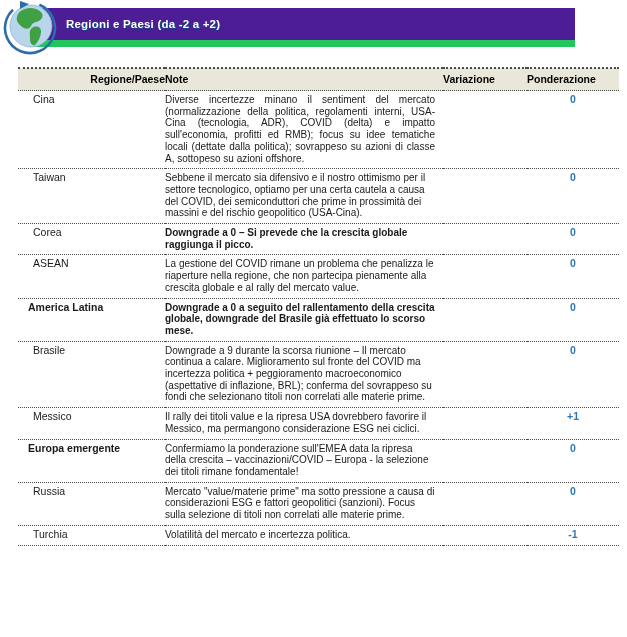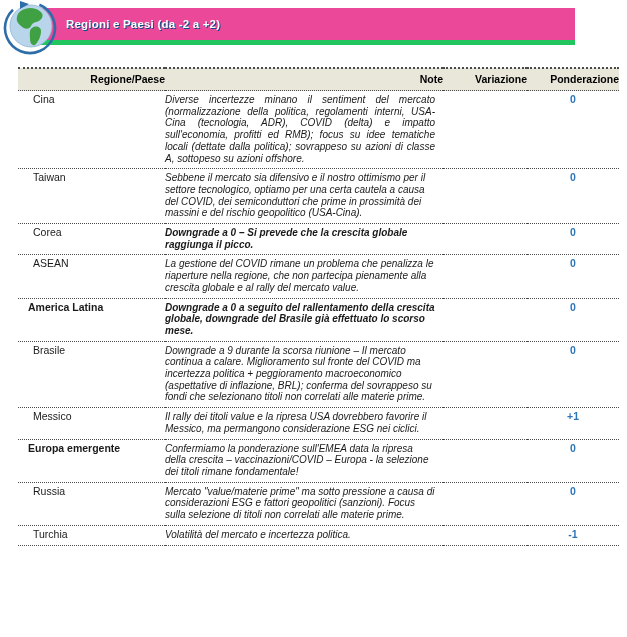--- a/index.html
+++ b/index.html
@@ -8,22 +8,22 @@
     background:#ffffff;
     font-family:"Liberation Sans", sans-serif;
     position:relative;
     color:#1a1a1a;
     overflow:hidden;
   }
   
   .header-bar{
     position:absolute;left:30px;top:8px;
     width:545px;height:32px;
-    background:#ec4899;
-    border-bottom:5px solid #22c55e;
+    background:#4c1d95;
+    border-bottom:7px solid #22c55e;
   }
   .header-title{
     position:absolute;left:36px;top:0;
     height:32px;line-height:32px;
     color:#ffffff;font-weight:bold;font-size:11.5px;
     letter-spacing:.2px;
     text-shadow:1px 1px 0 #0a4a85;
     white-space:nowrap;
   }
   .globe-wrap{
@@ -42,36 +42,36 @@
   col.c-name{width:147px;}
   col.c-note{width:278px;}
   col.c-var{width:84px;}
   col.c-pond{width:92px;}
   thead th{
     background:#E9E6DA;
     border-top:2px dotted #4a4a4a;
     border-bottom:1px dotted #4a4a4a;
     font-size:10.5px;font-weight:bold;
     padding:4px 0 5px 0;
-    text-align:right;
+    text-align:left;
     color:#000;
   }
   thead th.h-name{text-align:right;padding-left:12px;}
   tbody td{
     border-top:1px dotted #4a4a4a;
     vertical-align:top;
     font-size:10px;
     line-height:11.7px;
     padding:3px 0 4px 0;
   }
   tbody tr:last-child td{border-bottom:1px dotted #4a4a4a;}
   td.cell-name{font-size:10.5px;padding-right:4px;}
   td.cell-name.region{font-weight:bold;padding-left:10px;}
   td.cell-name.country{font-weight:normal;padding-left:15px;}
-  td.cell-note{padding-right:8px;text-align:left;font-style:italic;}
+  td.cell-note{padding-right:8px;text-align:left;}
   td.cell-note.bold{font-weight:bold;}
   td.cell-note.justify{text-align:justify;}
   td.cell-var{text-align:center;}
   td.cell-pond{
     text-align:center;
     font-weight:bold;font-size:10.5px;
     color:#2E75B6;
   }
 </style>
 </head>

